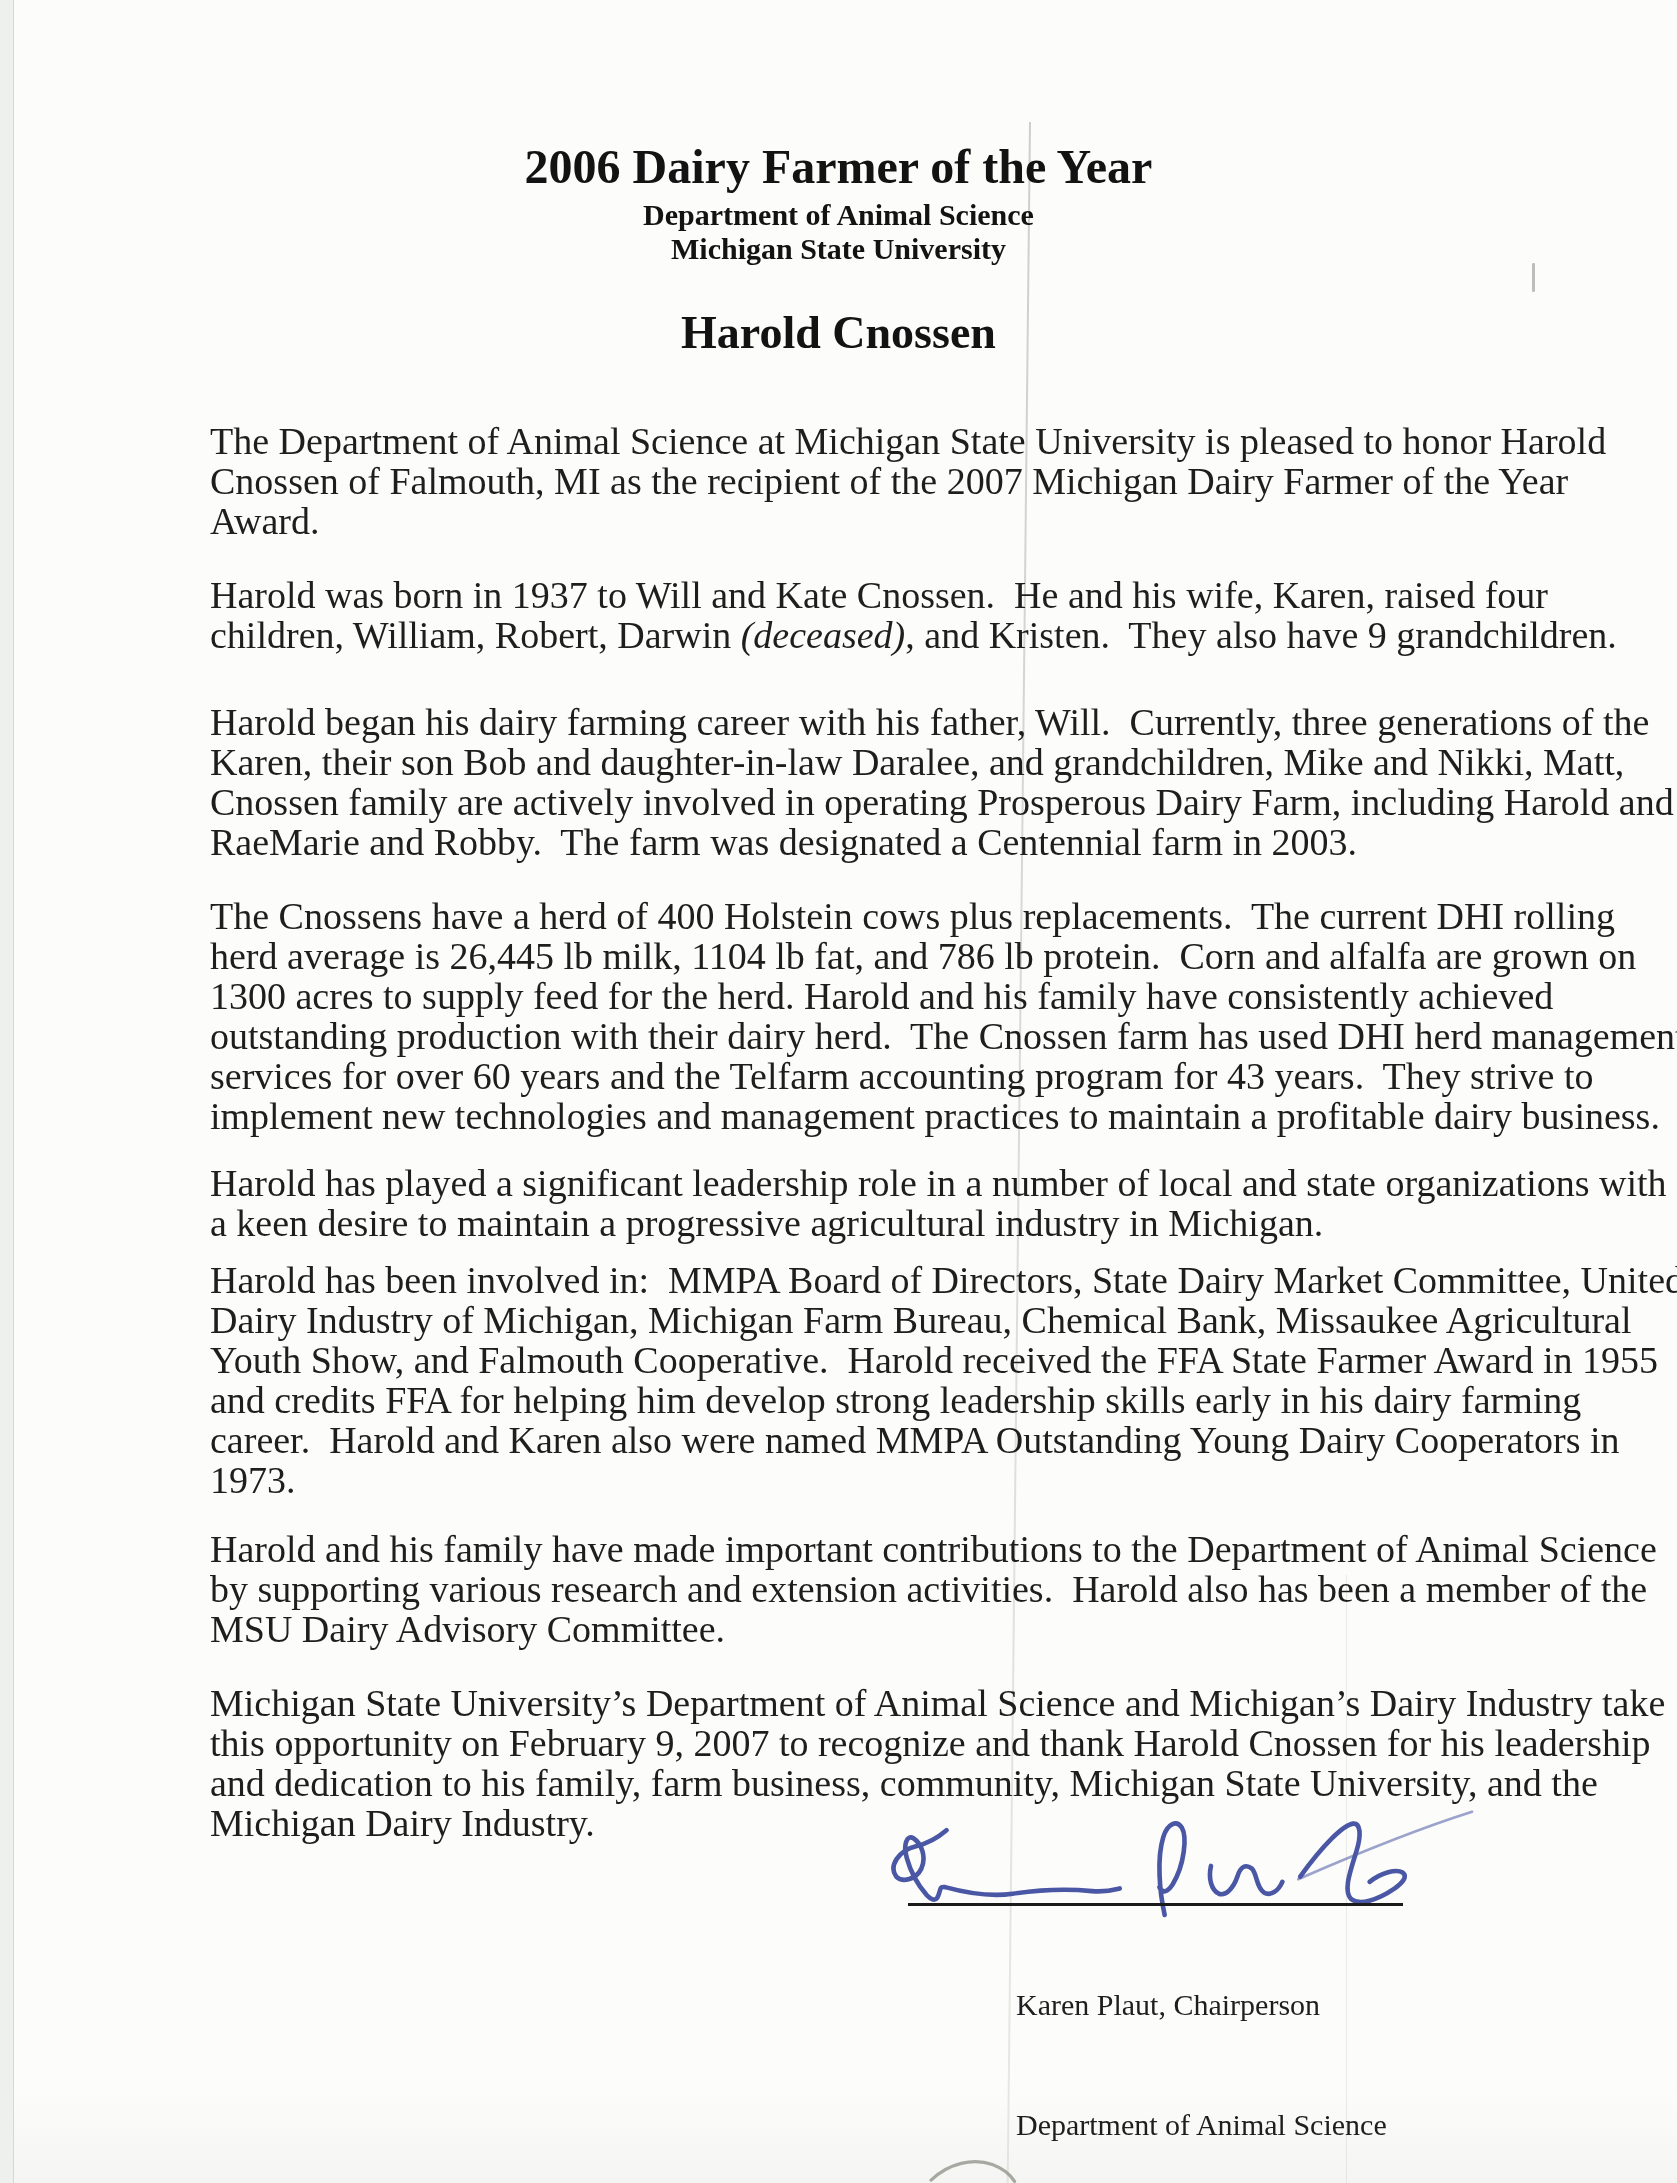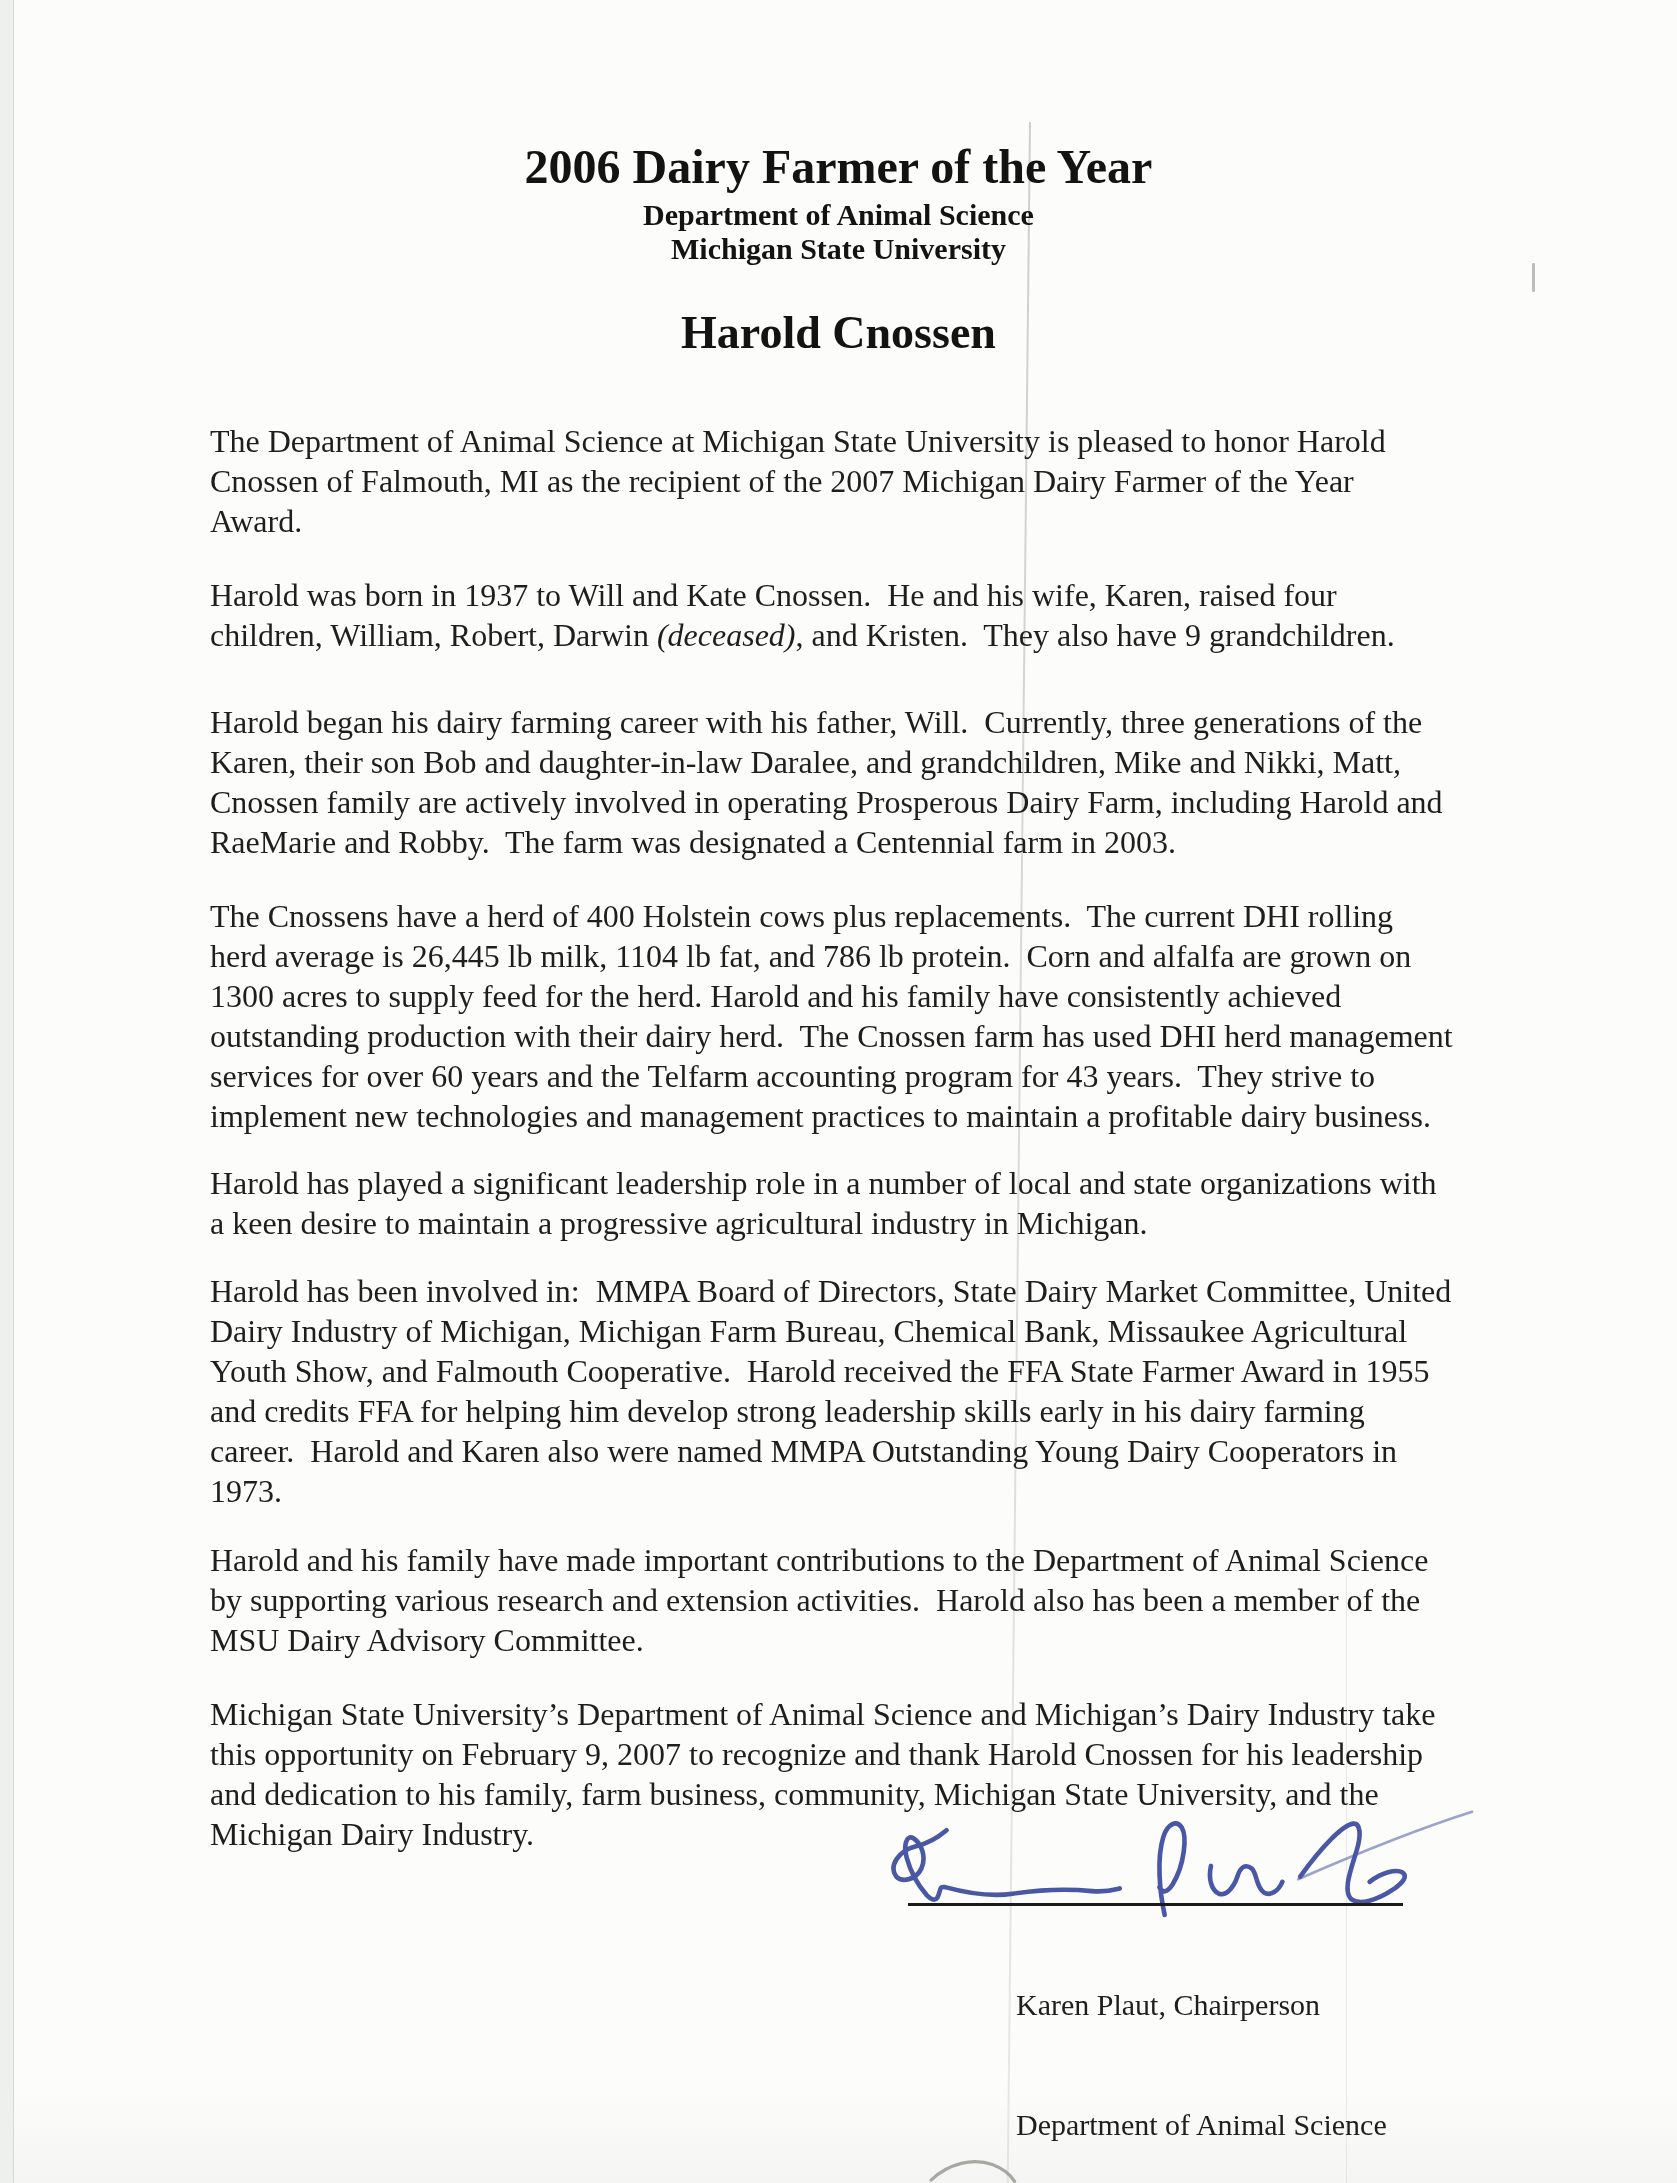--- a/index.html
+++ b/index.html
@@ -38,30 +38,30 @@
   
   .hline { position: absolute; left: 0; right: 0; text-align: center; line-height: 1; color: #131313; font-weight: bold; white-space: pre; }
   .doc-title     { top: 143px; font-size: 48px; }
   .doc-sub-1     { top: 200px; font-size: 30px; }
   .doc-sub-2     { top: 234px; font-size: 30px; }
   .recipient     { top: 310px; font-size: 46px; }
 
   
   #letter-body {
     position: absolute; left: 210px; top: 421px; width: 1317px;
-    font-size: 32px; color: #1e1e1e; font-family: Liberation Serif, serif;
+    font-size: 38px; color: #1e1e1e; font-family: Liberation Serif, serif;
   }
   .para { line-height: 40px; }
   .para .line { display: block; white-space: pre; }
   .para em { font-style: italic; }
   .para:nth-of-type(2) { margin-top: 34px; }
   .para:nth-of-type(3) { margin-top: 47px; }
   .para:nth-of-type(4) { margin-top: 34px; }
   .para:nth-of-type(5) { margin-top: 27px; }
-  .para:nth-of-type(6) { margin-top: 28px; }
+  .para:nth-of-type(6) { margin-top: 17px; }
   .para:nth-of-type(7) { margin-top: 29px; }
   .para:nth-of-type(8) { margin-top: 34px; }
 
   
   .sig-svg { position: absolute; left: 887px; top: 1805px; }
   .sig-underline {
     position: absolute; left: 908px; top: 1903px; width: 495px; height: 3.3px;
     background: #1b1b1b;
   }
   .sig-block {

